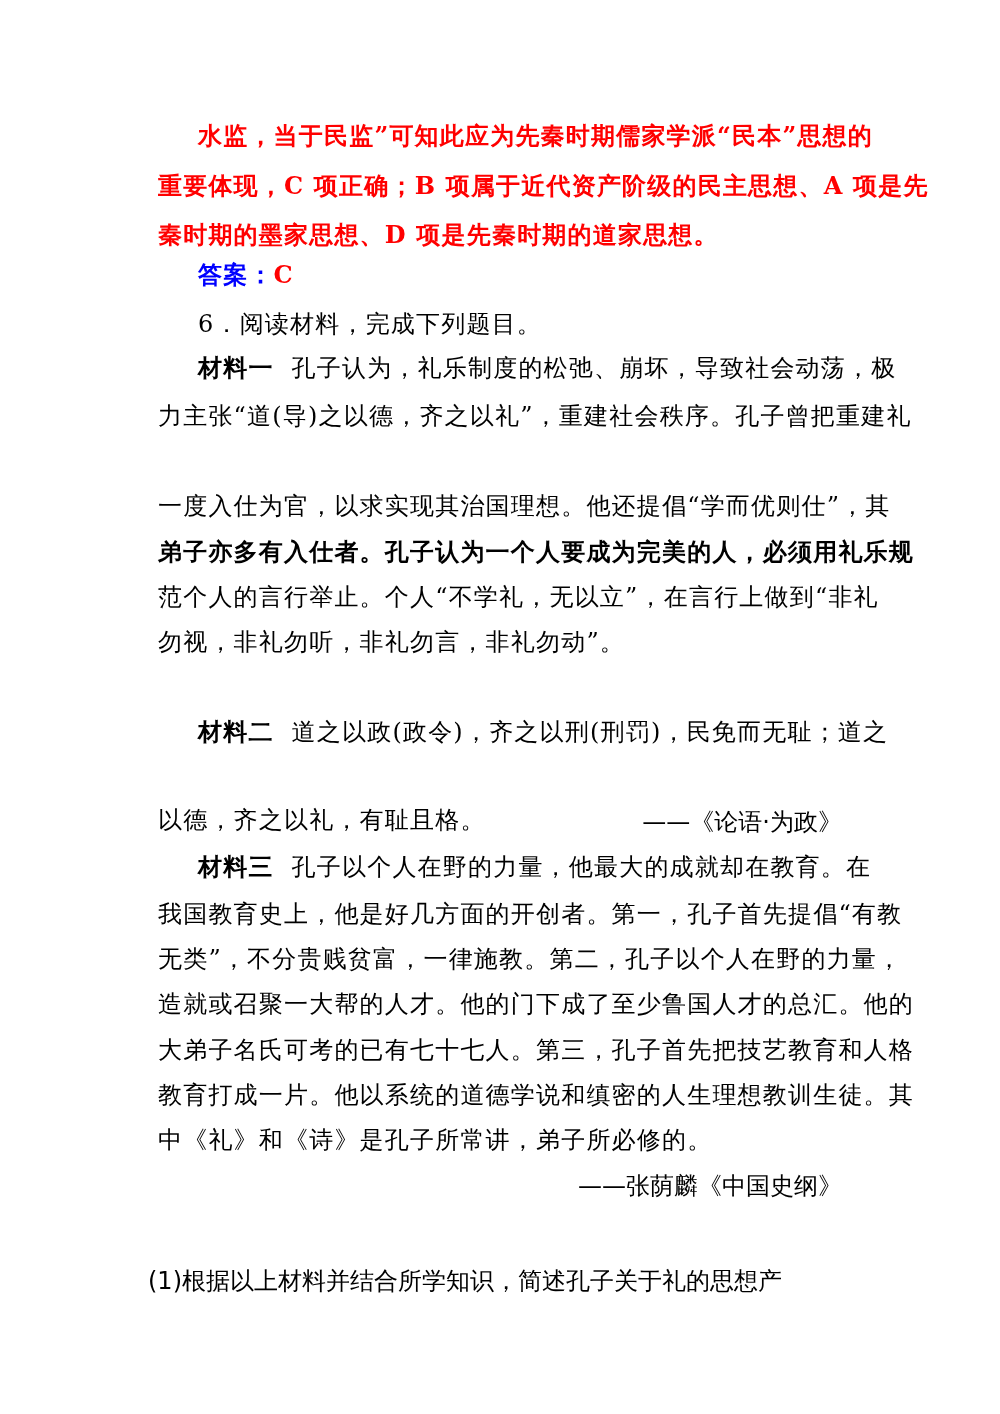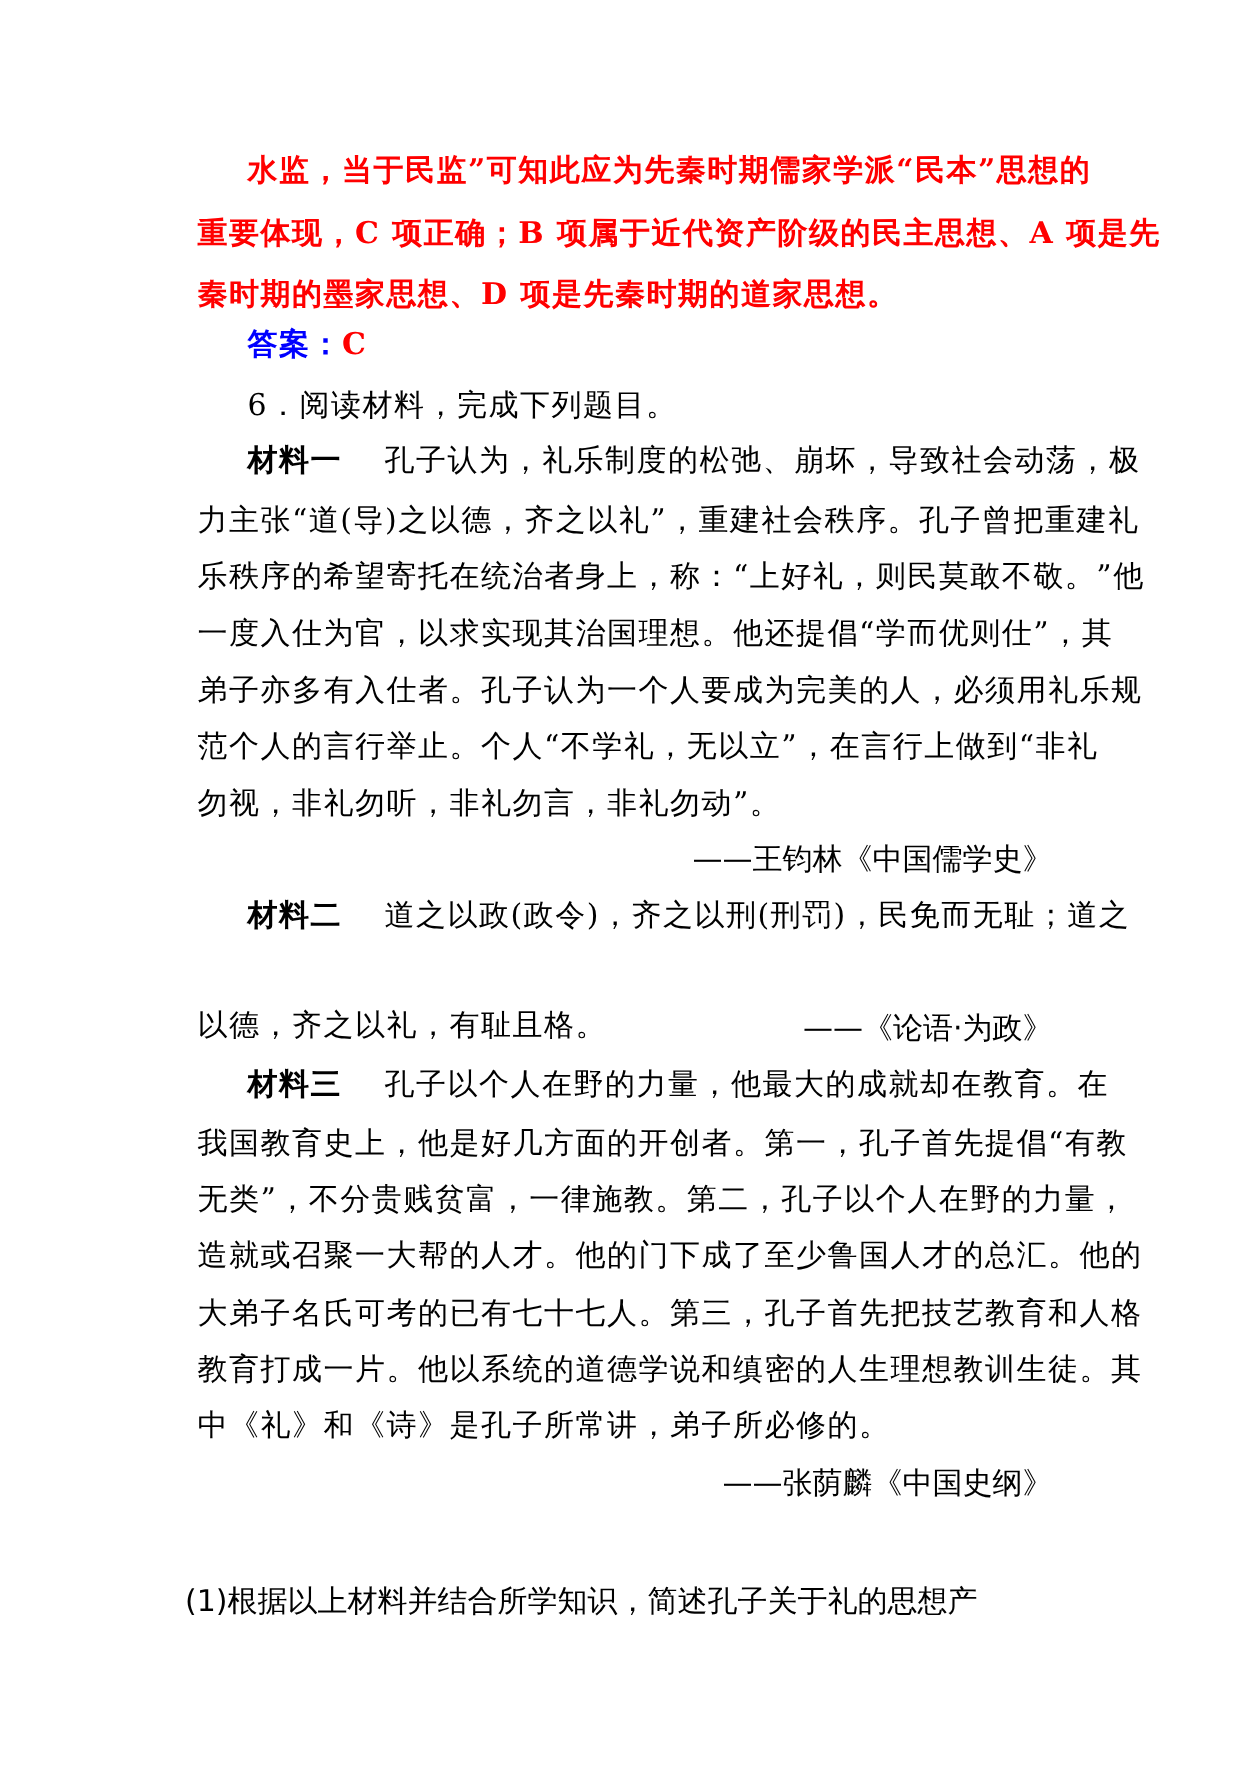--- a/index.html
+++ b/index.html
@@ -27,21 +27,21 @@
       left: 158px;
       width: 690px;
       font-size: 24px;
       line-height: 28px;
       white-space: nowrap;
       letter-spacing: 1.2px;
     }
     .indent { left: 198px; }
     .red { color: #ff0000; font-weight: bold; }
     .blue { color: #0000ff; font-weight: bold; }
-    .label { font-weight: bold; font-family: "DejaVu Sans", "Liberation Sans", sans-serif; margin-right: 34px; }
+    .label { font-weight: bold; font-family: "DejaVu Sans", "Liberation Sans", sans-serif; margin-right: 18px; }
     .source {
       position: absolute;
       right: 158px;
       font-size: 24px;
       line-height: 28px;
       white-space: nowrap;
       font-family: "DejaVu Sans", "Liberation Sans", sans-serif;
     }
     .question {
       position: absolute;
@@ -65,26 +65,24 @@
   <div class="line indent" style="top:261px;">
     <span class="blue">答案：</span><span class="red">C</span>
   </div>
 
   <div class="line indent" style="top:310px;">6．阅读材料，完成下列题目。</div>
 
   <div class="line indent" style="top:354px;">
     <span class="label">材料一</span><span>孔子认为，礼乐制度的松弛、崩坏，导致社会动荡，极</span>
   </div>
   <div class="line" style="top:402px;">力主张“道(导)之以德，齐之以礼”，重建社会秩序。孔子曾把重建礼</div>
-  <div class="line" style="top:447px;">乐秩序的希望寄托在统治者身上，称：“上好礼，则民莫敢不敬。”他</div>
   <div class="line" style="top:492px;">一度入仕为官，以求实现其治国理想。他还提倡“学而优则仕”，其</div>
-  <div class="line" style="top:538px;">弟子亦多有入仕者。孔子认为一个人要成为完美的人，必须用礼乐规</div>
+  <div class="line" style="top:538px;font-weight:bold;">弟子亦多有入仕者。孔子认为一个人要成为完美的人，必须用礼乐规</div>
   <div class="line" style="top:583px;">范个人的言行举止。个人“不学礼，无以立”，在言行上做到“非礼</div>
   <div class="line" style="top:628px;">勿视，非礼勿听，非礼勿言，非礼勿动”。</div>
-  <div class="source" style="top:673px;">——王钧林《中国儒学史》</div>
 
   <div class="line indent" style="top:718px;">
     <span class="label">材料二</span><span>道之以政(政令)，齐之以刑(刑罚)，民免而无耻；道之</span>
   </div>
   <div class="line" style="top:806px;">以德，齐之以礼，有耻且格。</div>
   <div class="source" style="top:808px;">——《论语·为政》</div>
 
   <div class="line indent" style="top:853px;">
     <span class="label">材料三</span><span>孔子以个人在野的力量，他最大的成就却在教育。在</span>
   </div>

